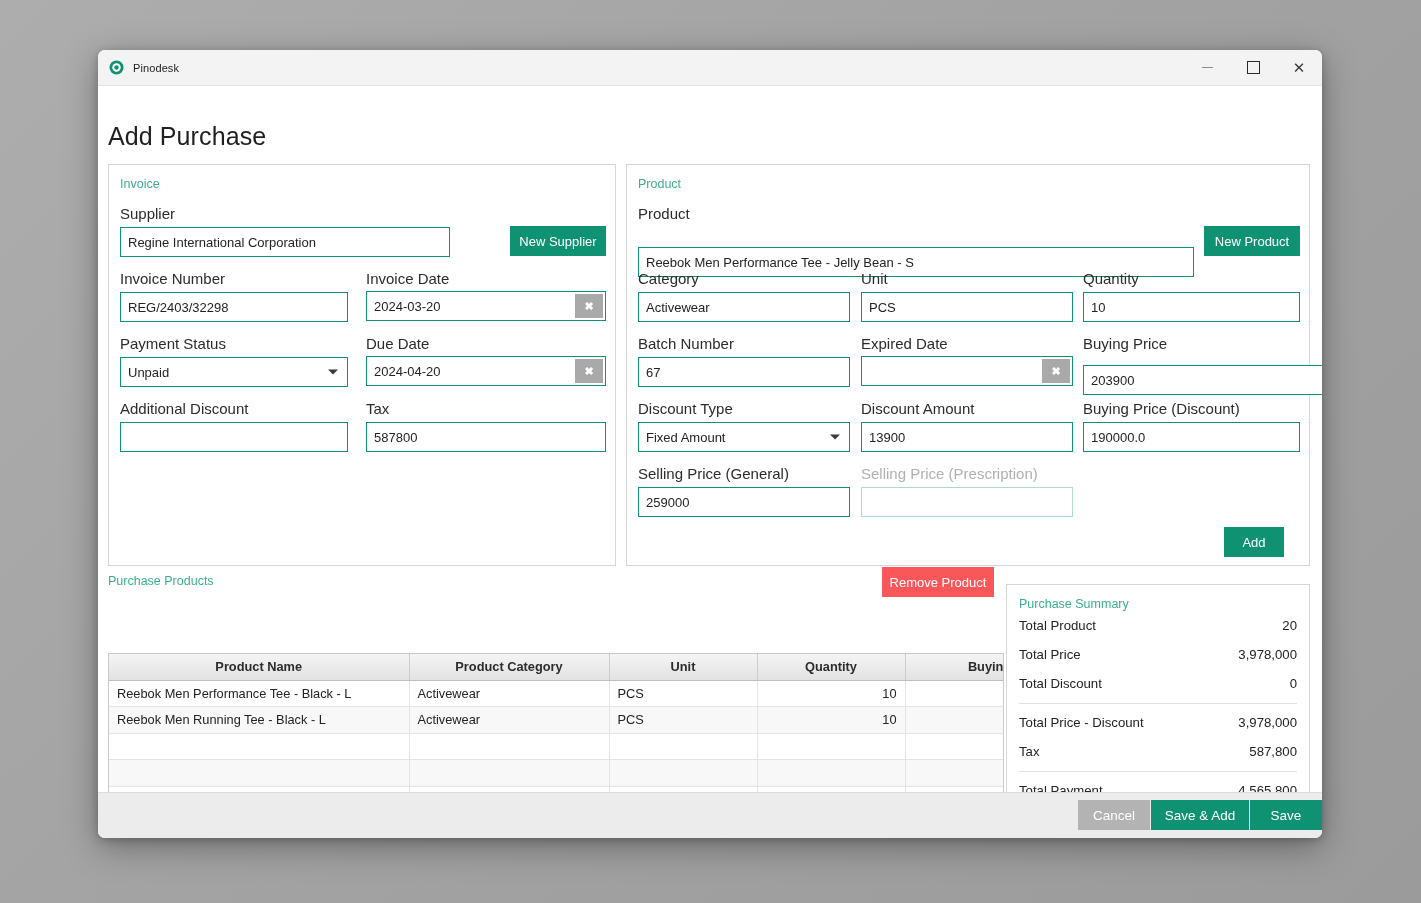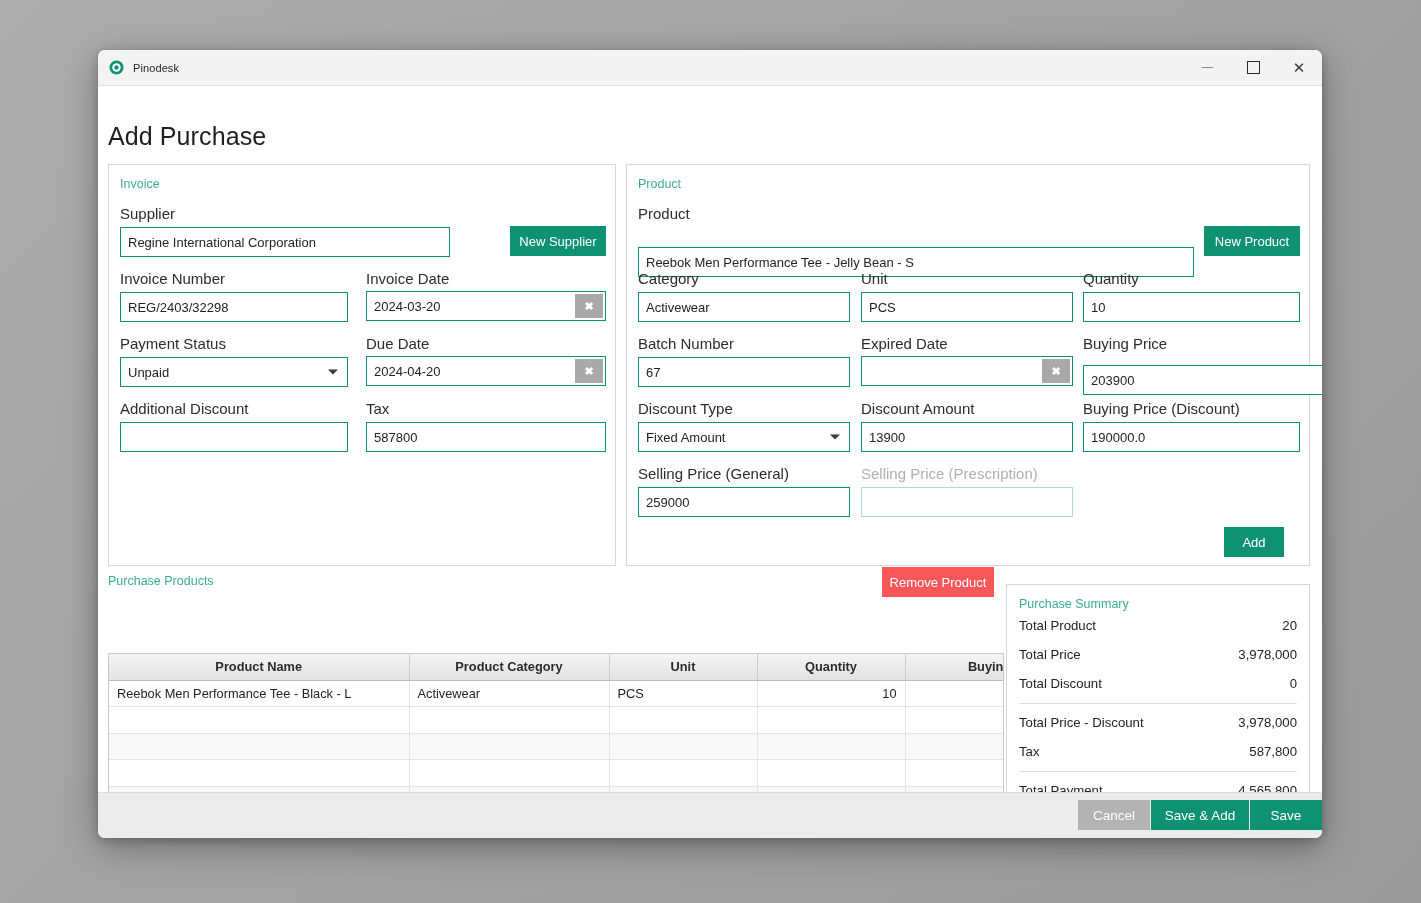--- a/index.html
+++ b/index.html
@@ -442,20 +442,27 @@
           </tr>
         </thead>
         <tbody id="table-body">
             <tr>
               <td style="width: 300px;">Reebok Men Performance Tee - Black - L</td>
               <td style="width: 200px;">Activewear</td>
               <td style="width: 148px;">PCS</td>
               <td class="num" style="width: 148px;">10</td>
               <td class="num" style="width: 204px;"></td>
             </tr>
+            <tr class="alt">
+              <td style="width: 300px;">Reebok Men Running Tee - Black - L</td>
+              <td style="width: 200px;">Activewear</td>
+              <td style="width: 148px;">PCS</td>
+              <td class="num" style="width: 148px;">10</td>
+              <td class="num" style="width: 204px;"></td>
+            </tr>
             <tr>
               <td style="width: 300px;">&nbsp;</td>
               <td style="width: 200px;">&nbsp;</td>
               <td style="width: 148px;">&nbsp;</td>
               <td style="width: 148px;">&nbsp;</td>
               <td style="width: 204px;">&nbsp;</td>
             </tr>
             <tr class="alt">
               <td style="width: 300px;">&nbsp;</td>
               <td style="width: 200px;">&nbsp;</td>

